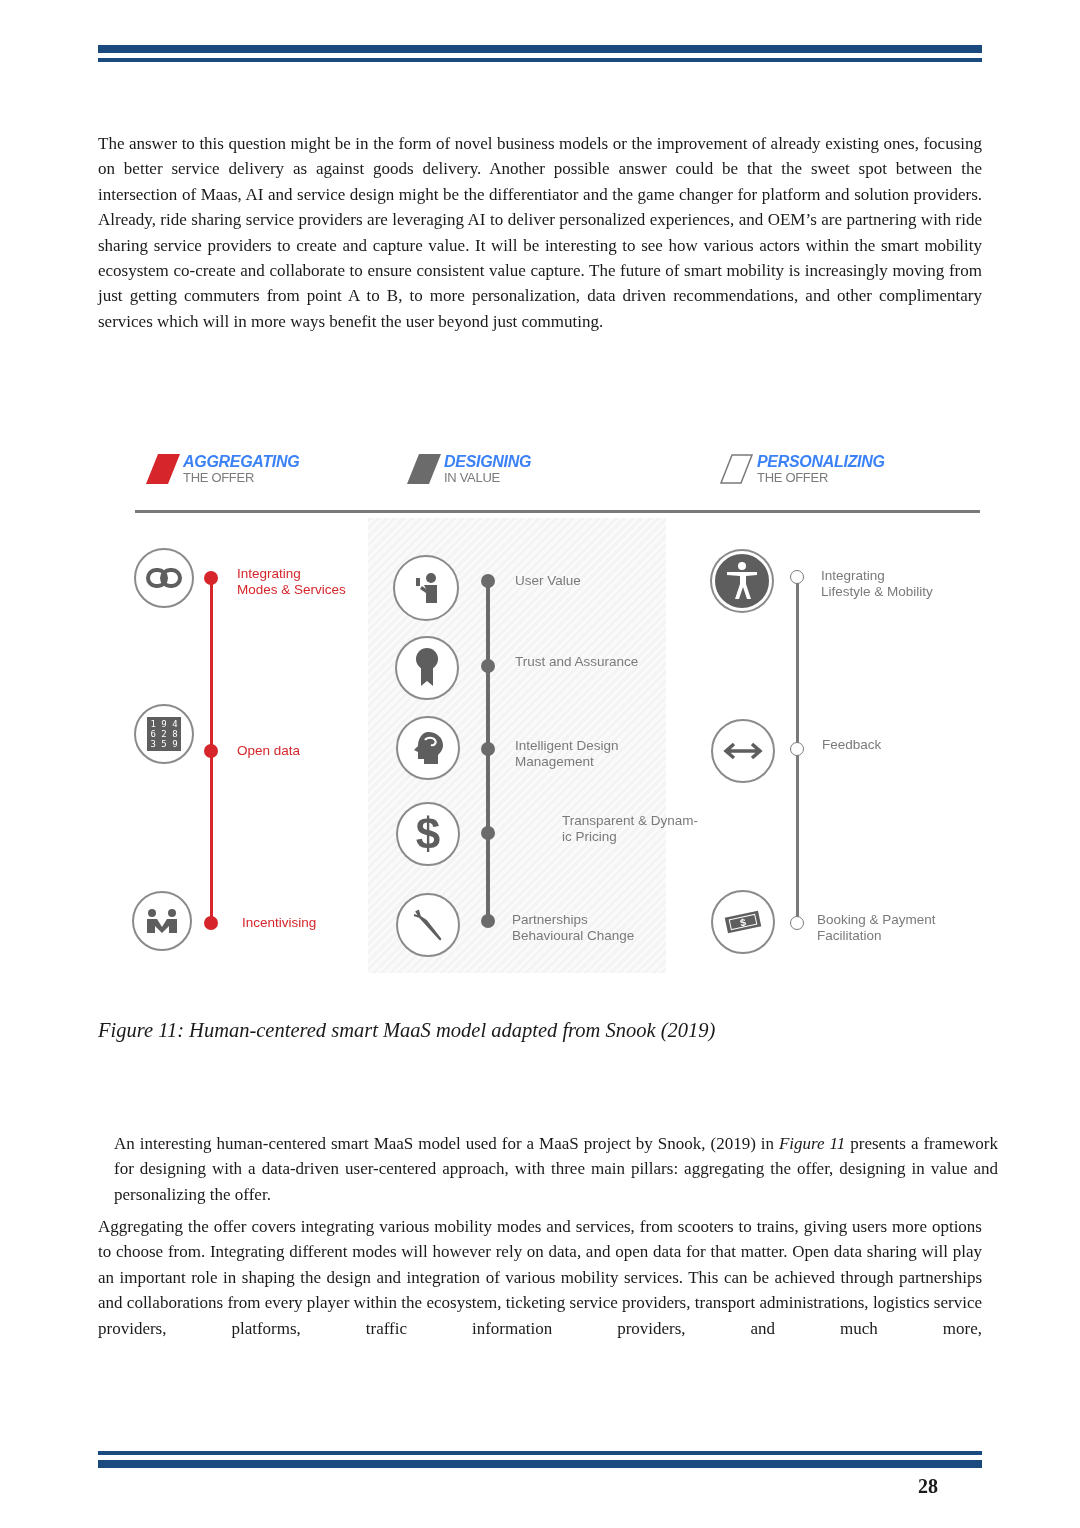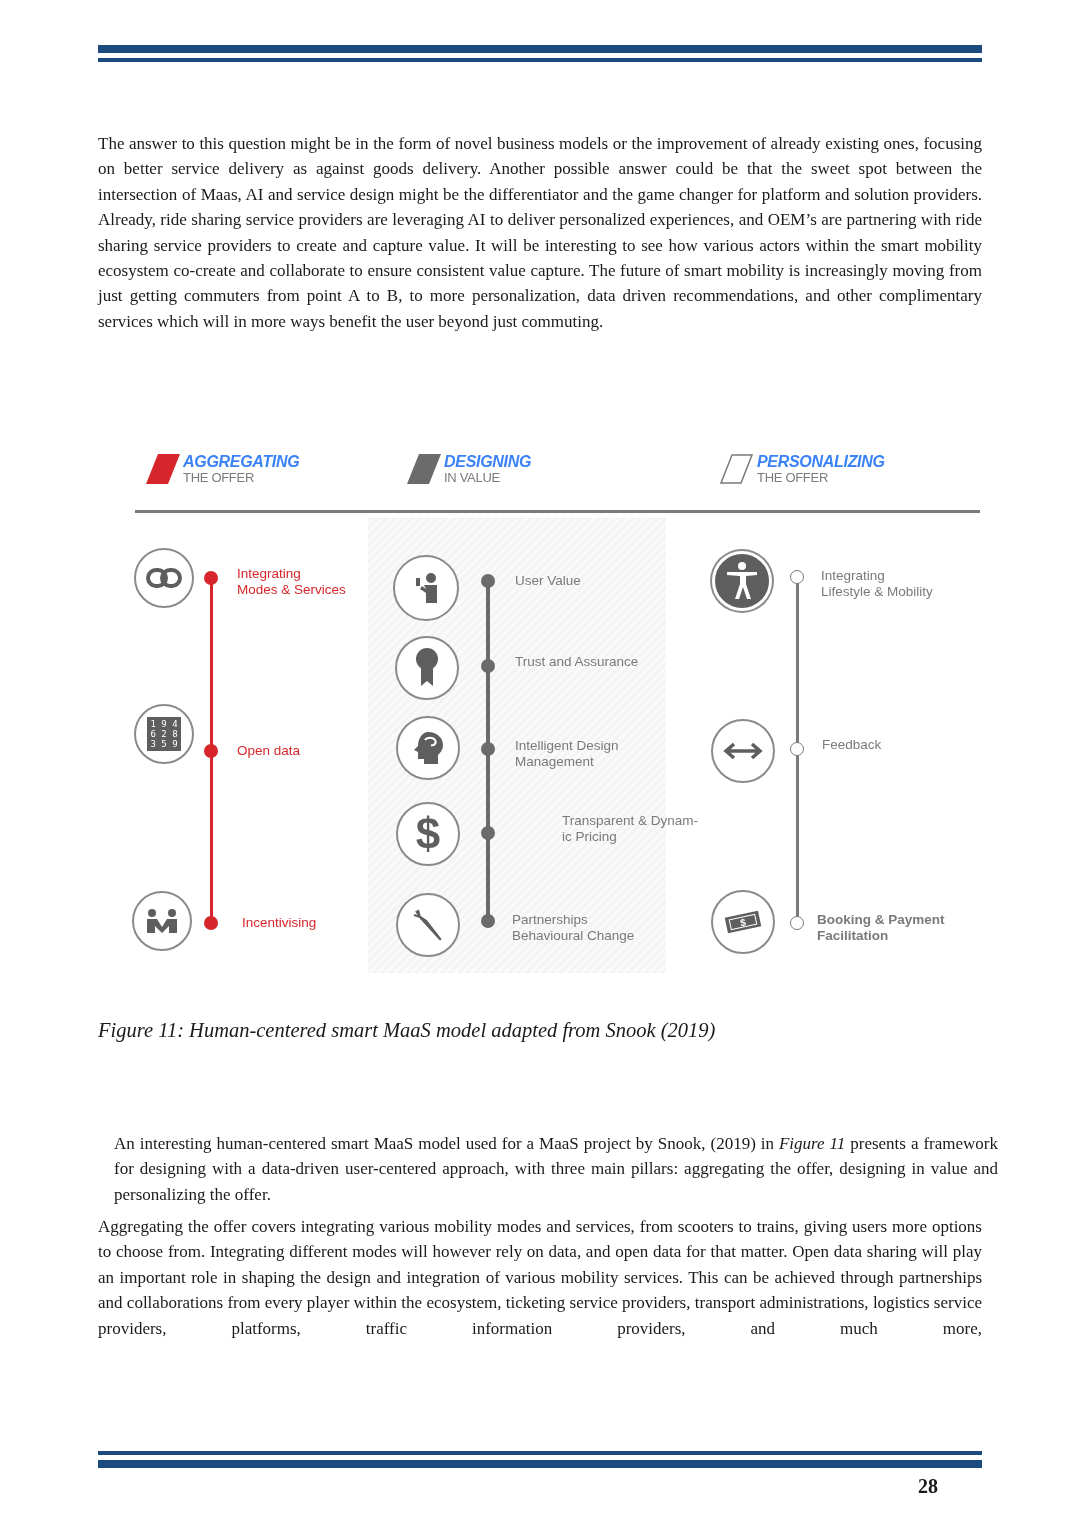--- a/index.html
+++ b/index.html
@@ -171,21 +171,21 @@
   <div class="icon-c" style="left:591px;top:450px;width:64px;height:64px;">
     <svg width="40" height="26" viewBox="0 0 40 26">
         <g transform="rotate(-12 20 13)">
           <rect x="3" y="5" width="34" height="16" fill="#5e5e5e"></rect>
           <rect x="7" y="8" width="26" height="10" fill="none" stroke="#fff" stroke-width="1"></rect>
           <text x="20" y="17" font-size="10" fill="#fff" text-anchor="middle" font-family="Liberation Sans, sans-serif" font-weight="bold">$</text>
         </g>
       </svg>
   </div>
   <div class="dot" style="left:670px;top:476px;background:#fff;border:1.5px solid #7a7a7a;box-sizing:border-box;"></div>
-  <div class="lbl gry" style="left:697px;top:472px;font-weight:bold;">
+  <div class="lbl gry" style="left:697px;top:472px;">
     <div>Booking &amp; Payment</div>
       <div>Facilitation</div>
   </div>
 </div>
 
 <div class="caption">Figure 11: Human-centered smart MaaS model adapted from Snook (2019)</div>
 
 <p class="para" style="top:1115px;margin:16px;">
   <span>An interesting human-centered smart MaaS model used for a MaaS project by Snook, (2019) in </span><i>Figure 11</i><span> presents a framework for designing with a data-driven user-centered approach, with three main pillars: aggregating the offer, designing in value and personalizing the offer.</span>
 </p>

